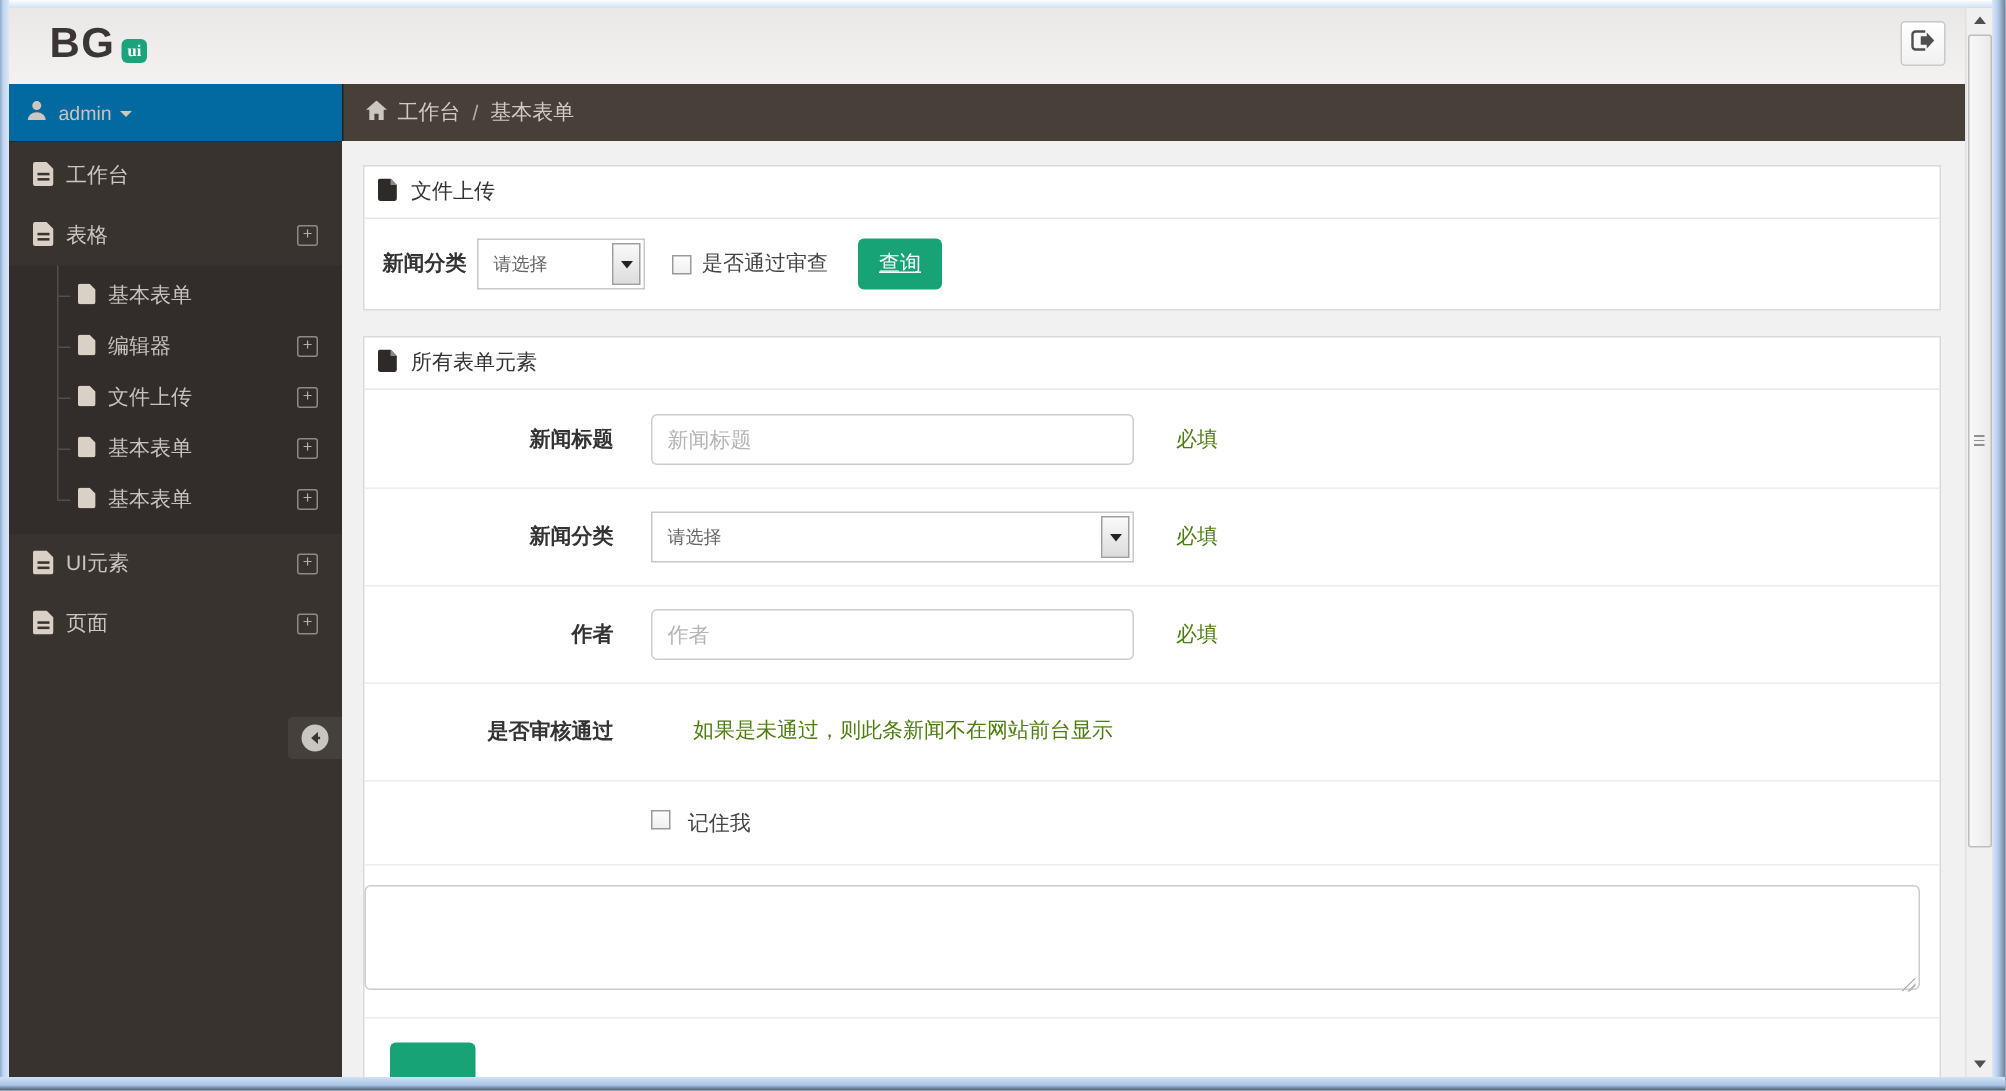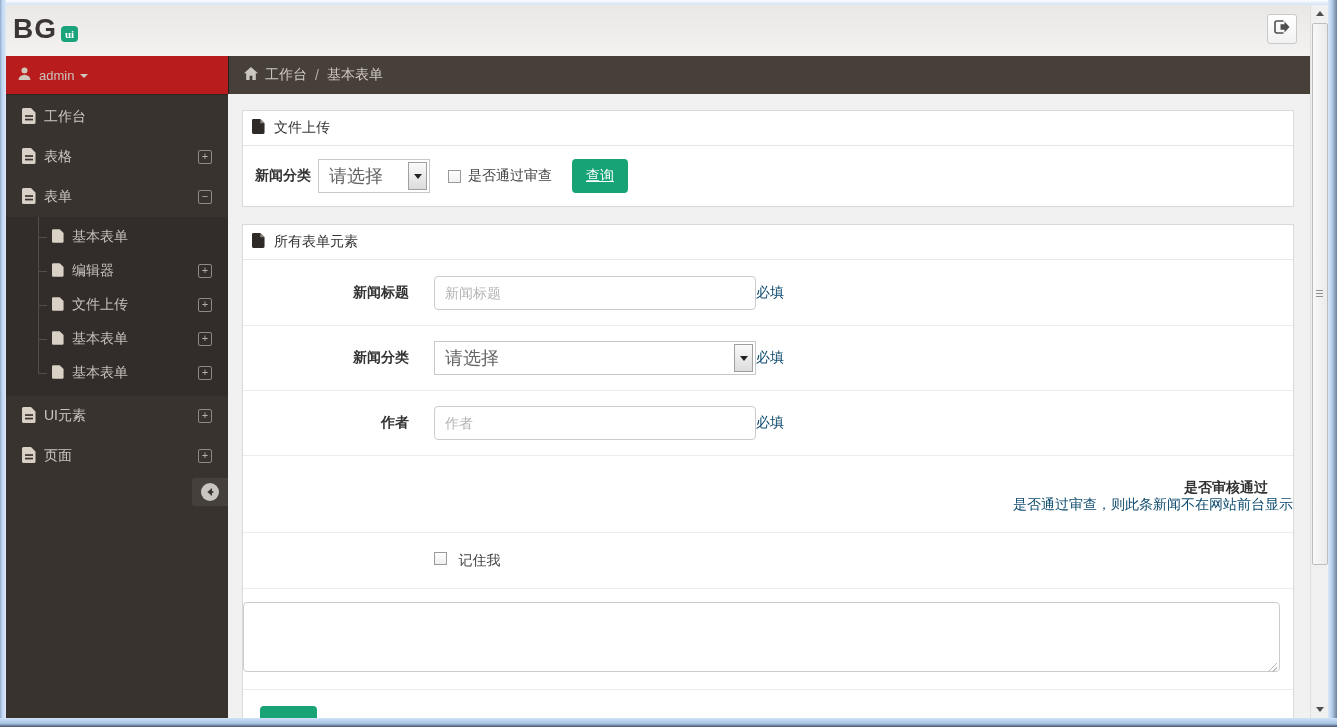--- a/index.html
+++ b/index.html
@@ -7,26 +7,26 @@
   .window{position:relative;width:1337px;height:727px;overflow:hidden;background:#9fbcdd;}
   
   .frame-top{position:absolute;left:0;top:0;width:100%;height:5px;background:linear-gradient(#fdfeff,#d2e2f5);}
   .frame-left{position:absolute;left:0;top:0;width:6px;height:100%;background:linear-gradient(90deg,#8fa9c8 0,#bed5f0 2px,#dbe8f8 6px);}
   .frame-right{position:absolute;left:1328px;top:0;width:9px;height:100%;background:linear-gradient(90deg,#dbe8f8 0,#b3cdeb 4px,#6d8096 9px);}
   .frame-bottom{position:absolute;left:0;top:718px;width:100%;height:9px;background:linear-gradient(#cfe2f6,#a9c6e7 60%,#46566b 100%);}
   
   .page{position:absolute;left:6px;top:5px;width:1304px;height:713px;background:#f1f1f1;overflow:hidden;}
   
   .topbar{position:absolute;left:0;top:0;width:100%;height:51px;background:linear-gradient(#e9e8e7,#f3f2f1);}
-  .logo{position:absolute;left:7px;top:8px;font-size:28px;font-weight:bold;color:#3b3633;letter-spacing:1px;display:flex;align-items:flex-end;}
+  .logo{position:absolute;left:27px;top:8px;font-size:28px;font-weight:bold;color:#3b3633;letter-spacing:1px;display:flex;align-items:flex-end;}
   .logo-badge{display:inline-block;background:#1ba47b;color:#fff;font-size:11px;font-weight:bold;border-radius:4px;padding:3px 4px 2px 4px;margin-left:4px;margin-bottom:3px;letter-spacing:0;line-height:1;font-family:Liberation Serif, serif;}
   .logout-btn{position:absolute;right:13px;top:9px;width:30px;height:30px;border:1px solid #c9c9c9;border-radius:3px;background:linear-gradient(#ffffff,#f1f1f1);display:flex;align-items:center;justify-content:center;box-sizing:border-box;cursor:pointer;}
   
   .sidebar{position:absolute;left:0;top:51px;width:222px;bottom:0;background:#393330;}
-  .user-bar{height:38px;background:#b91c1c;border-bottom:1px solid #2b2622;display:flex;align-items:center;padding:0 12px;color:#c9c3bd;font-size:13px;}
+  .user-bar{height:38px;background:#0369a1;border-bottom:1px solid #2b2622;display:flex;align-items:center;padding:0 12px;color:#c9c3bd;font-size:13px;}
   .user-bar .uname{margin:0 6px 0 8px;}
   .caret-down{width:0;height:0;border-left:4px solid transparent;border-right:4px solid transparent;border-top:4px solid #cfc7bb;margin-top:2px;}
   .nav{padding-top:2px;}
   .nav-item{height:40px;display:flex;align-items:center;padding:0 16px;color:#cbc5bf;font-size:14px;cursor:pointer;}
   .nav-item .lbl{margin-left:8px;flex:1;}
   .togglebox{width:12px;height:12px;border:1px solid #8f8a84;border-radius:2px;color:#b5afa9;font-size:11px;line-height:11px;text-align:center;box-sizing:content-box;}
   .submenu{background:#322d2a;position:relative;padding:3px 0 6px 0;}
   .submenu .tree-line{position:absolute;left:32px;top:0;bottom:22px;width:1px;background:#544e48;}
   .sub-item{height:34px;display:flex;align-items:center;padding:0 16px 0 46px;color:#c7c1bb;font-size:14px;position:relative;cursor:pointer;}
   .sub-item .stub{position:absolute;left:32px;top:17px;width:9px;height:1px;background:#544e48;}
@@ -39,38 +39,38 @@
   .breadcrumb .sep{margin:0 8px;color:#b3ada7;}
   .breadcrumb .bc-home{margin-left:7px;cursor:pointer;}
   .content-body{padding:16px 16px 0 14px;}
   .panel{background:#fff;border:1px solid #d9d9d9;}
   .panel + .panel{margin-top:17px;}
   .panel-header{height:34px;border-bottom:1px solid #e7e7e7;display:flex;align-items:center;padding-left:9px;font-size:14px;color:#333;}
   .panel-header .ttl{margin-left:9px;}
   
   .inline-body{display:flex;align-items:center;padding:13px 12px;}
   .inline-body .flabel{font-weight:bold;font-size:14px;color:#333;margin-right:7px;}
-  .sel{height:34px;background:#fff;border:1px solid #c8c8c8;position:relative;display:flex;align-items:center;padding-left:10px;color:#666;font-size:18px;box-sizing:border-box;cursor:pointer;}
+  .sel{height:34px;background:#fff;border:1px solid #c8c8c8;position:relative;display:flex;align-items:center;padding-left:10px;color:#666;font-size:12px;box-sizing:border-box;cursor:pointer;}
   .sel .sel-btn{position:absolute;right:2px;top:2px;bottom:2px;width:17px;background:linear-gradient(#fafafa,#dcdcdc);border:1px solid #9f9f9f;display:flex;align-items:center;justify-content:center;}
   .sel-caret{width:0;height:0;border-left:4px solid transparent;border-right:4px solid transparent;border-top:5px solid #222;}
   .sel-inline{width:112px;}
   .cb{width:13px;height:13px;border:1px solid #9a9a9a;background:linear-gradient(#fdfdfd,#f0f0f0);display:inline-block;box-sizing:border-box;cursor:pointer;}
   .opt-label{font-size:14px;color:#444;margin-left:7px;}
   .btn-green{background:#18a377;color:#fff;border:none;border-radius:4px;height:34px;font-size:14px;padding:0 14px;cursor:pointer;}
   .inline-body .btn-green{margin-left:20px;text-decoration:underline;}
   .inline-body .cbwrap{display:flex;align-items:center;margin-left:18px;}
   
   .form-row{display:flex;align-items:center;min-height:65px;box-sizing:border-box;}
   .form-row + .form-row{border-top:1px solid #ececec;}
   .col-label{width:191px;text-align:right;padding-right:25px;box-sizing:border-box;font-weight:bold;color:#333;font-size:14px;flex-shrink:0;}
   .col-control{width:322px;flex-shrink:0;}
-  .col-hint{color:#0c4a6e;font-size:14px;}
+  .col-hint{margin-left:28px;color:#4d7c0f;font-size:14px;}
   .txt{width:100%;height:34px;border:1px solid #ccc;border-radius:4px;padding:0 10px;box-sizing:border-box;font-size:14px;color:#555;font-family:inherit;}
   .txt::placeholder{color:#b5b5b5;}
-  .row-radio{align-items:flex-end;padding:22px 0 18px 0;flex-direction:column;}
+  .row-radio{align-items:flex-start;padding:22px 0 18px 0;}
   .row-radio .col-label{line-height:18px;}
   .radio-line{display:flex;align-items:center;height:18px;}
   .radio-line + .radio-line{margin-top:9px;}
   .radio{width:14px;height:14px;border:1px solid #8e8e8e;border-radius:50%;background:#fff;display:inline-flex;align-items:center;justify-content:center;box-sizing:border-box;cursor:pointer;}
   .radio .dot{width:6px;height:6px;border-radius:50%;background:#3f4a52;}
   .row-check{min-height:56px;}
   .row-intro{align-items:flex-start;padding:13px 0;}
   .row-intro .col-label{padding-top:10px;}
   .col-wide{flex:1;margin-right:13px;position:relative;}
   .ta{width:100%;height:70px;border:1px solid #ccc;border-radius:4px;box-sizing:border-box;resize:none;font-family:inherit;}
@@ -139,29 +139,20 @@
         </div>
         <div class="nav-item">
           <span><svg width="14" height="16" viewBox="0 0 14 16">
                 <path d="M1.5 0 h7.5 l4.5 4.5 v10 a1.5 1.5 0 0 1 -1.5 1.5 h-10.5 a1.5 1.5 0 0 1 -1.5 -1.5 v-13 a1.5 1.5 0 0 1 1.5 -1.5 z" fill="#d9d1c5"></path>
                 <rect x="3" y="7.2" width="8" height="1.7" fill="#393330"></rect>
                 <rect x="3" y="10.7" width="8" height="1.7" fill="#393330"></rect>
               </svg></span>
           <span class="lbl">表格</span>
           <span class="togglebox">+</span>
         </div>
-        <div class="nav-item">
-          <span><svg width="14" height="16" viewBox="0 0 14 16">
-                <path d="M1.5 0 h7.5 l4.5 4.5 v10 a1.5 1.5 0 0 1 -1.5 1.5 h-10.5 a1.5 1.5 0 0 1 -1.5 -1.5 v-13 a1.5 1.5 0 0 1 1.5 -1.5 z" fill="#d9d1c5"></path>
-                <rect x="3" y="7.2" width="8" height="1.7" fill="#393330"></rect>
-                <rect x="3" y="10.7" width="8" height="1.7" fill="#393330"></rect>
-              </svg></span>
-          <span class="lbl">表单</span>
-          <span class="togglebox">−</span>
-        </div>
 
         <div class="submenu">
           <div class="tree-line"></div>
           <div class="sub-item">
             <span class="stub"></span>
             <span><svg width="12" height="14" viewBox="0 0 14 16">
                   <path d="M1.5 0 h7.5 l4.5 4.5 v10 a1.5 1.5 0 0 1 -1.5 1.5 h-10.5 a1.5 1.5 0 0 1 -1.5 -1.5 v-13 a1.5 1.5 0 0 1 1.5 -1.5 z" fill="#d9d1c5"></path>
                 </svg></span>
             <span class="lbl">基本表单</span>
           </div>
@@ -304,21 +295,21 @@
           <div class="form-row">
             <div class="col-label">作者</div>
             <div class="col-control">
               <input class="txt" type="text" placeholder="作者" style="">
             </div>
             <div class="col-hint">必填</div>
           </div>
 
           <div class="form-row row-radio">
             <div class="col-label">是否审核通过</div>
-            <div class="col-hint">是否通过审查，则此条新闻不在网站前台显示</div>
+            <div class="col-hint">如果是未通过，则此条新闻不在网站前台显示</div>
           </div>
 
           <div class="form-row row-check">
             <div class="col-label"></div>
             <div class="col-control">
               <span class="cb"></span>
               <span class="opt-label">记住我</span>
             </div>
           </div>
 

